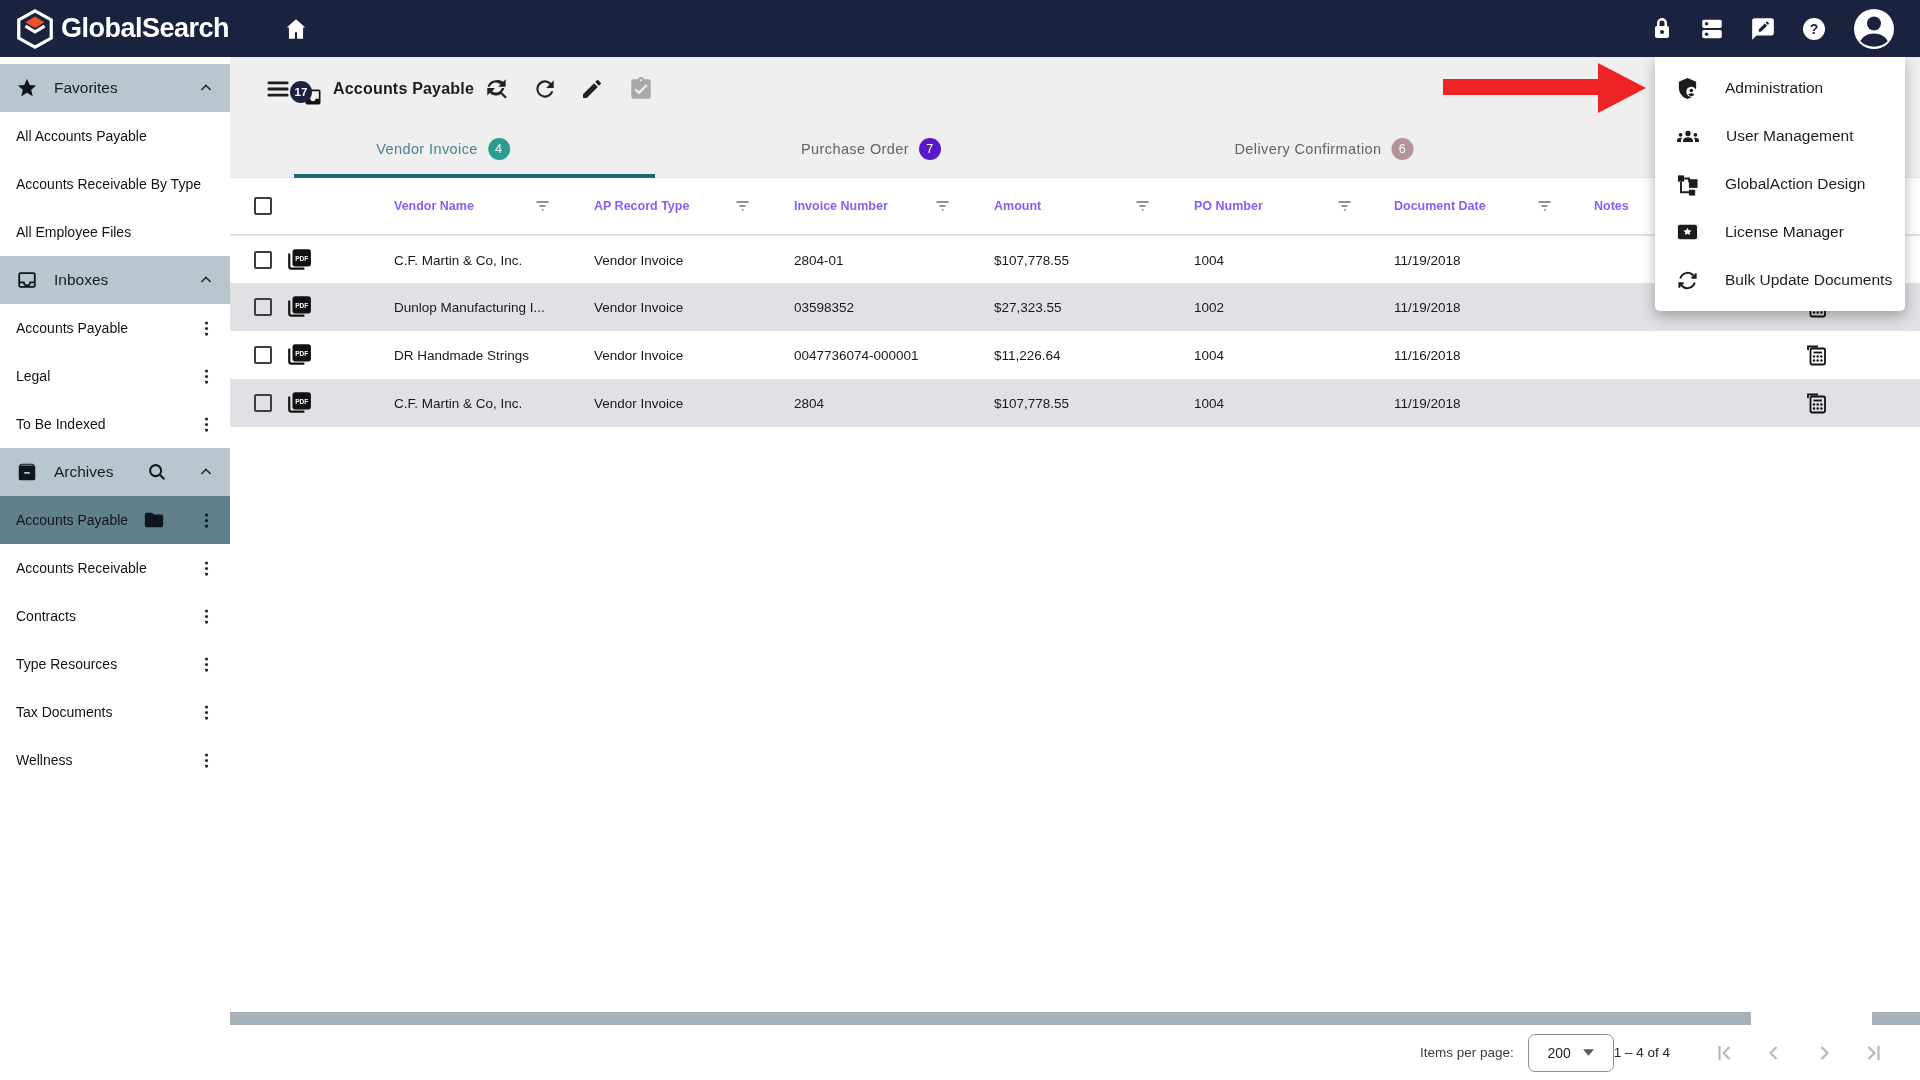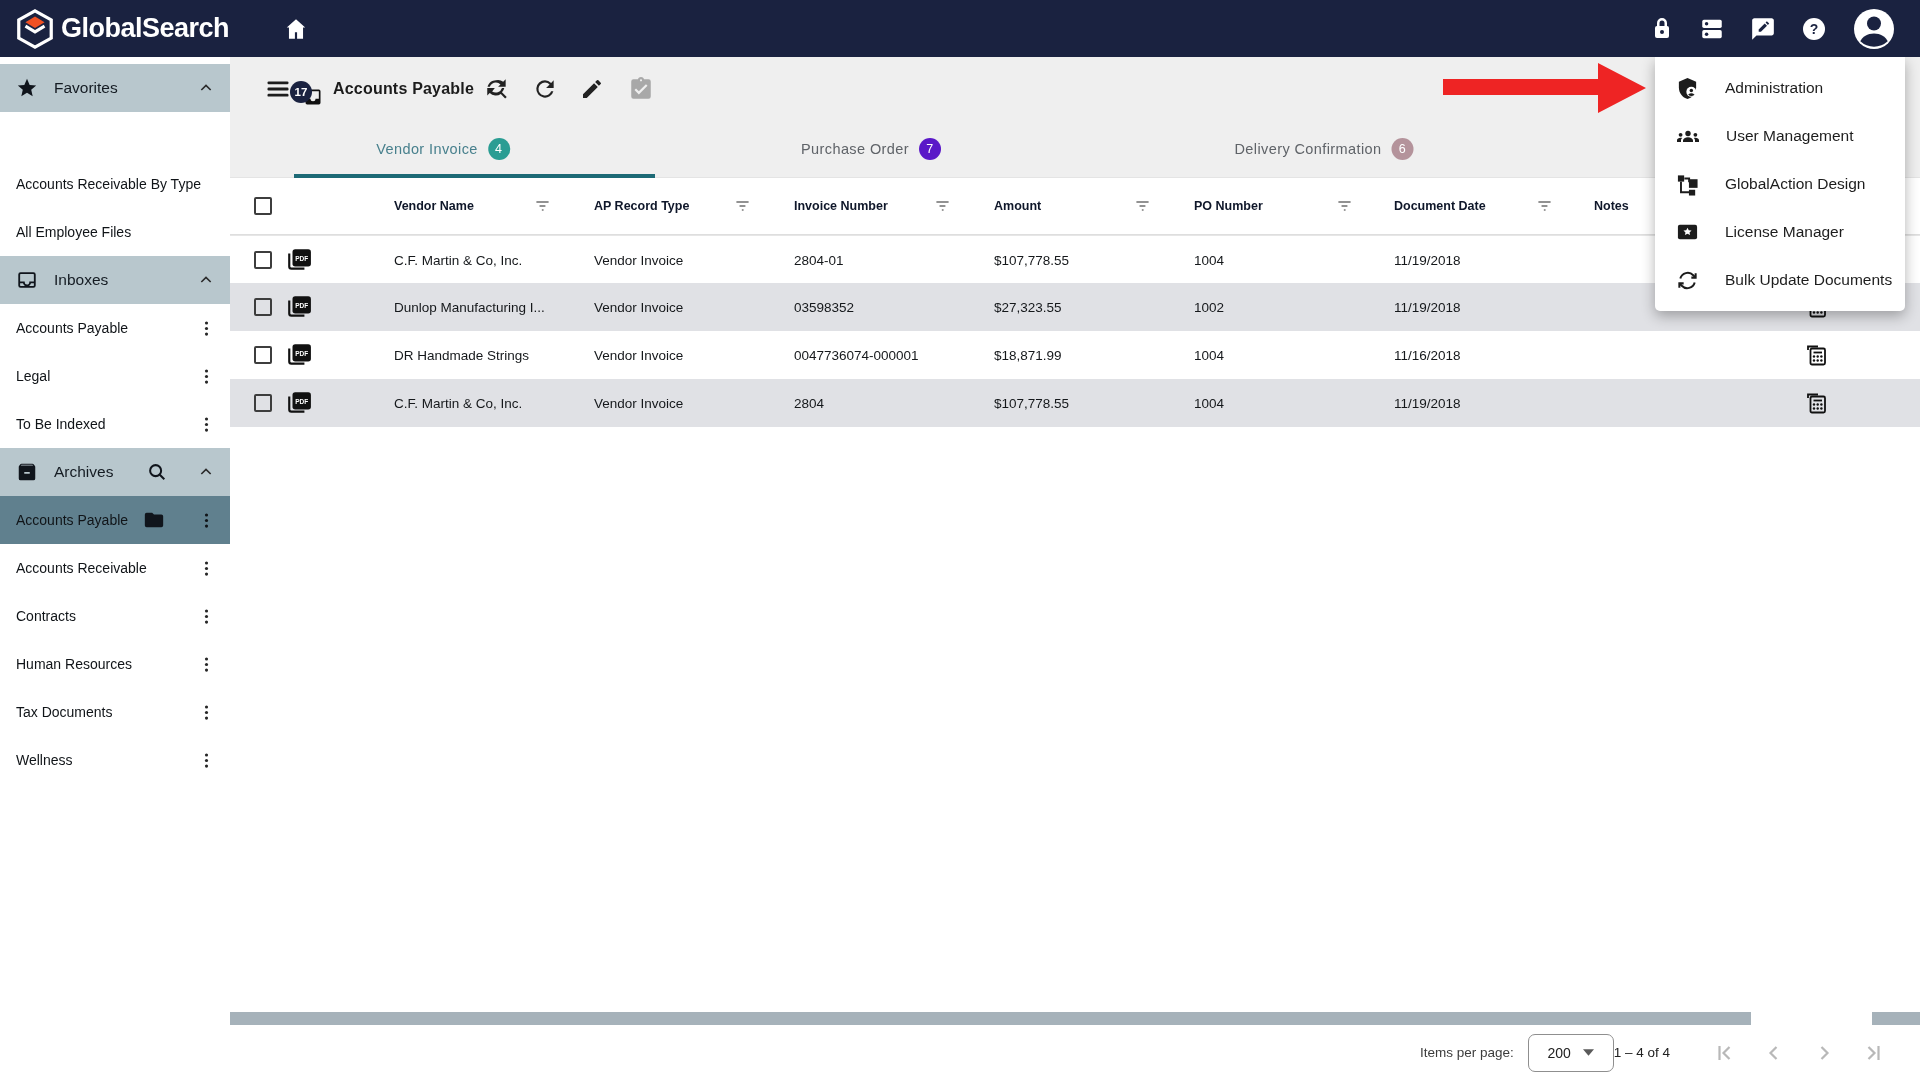--- a/index.html
+++ b/index.html
@@ -36,21 +36,21 @@
 
   .tabsrow{position:absolute;top:63px;left:0;width:100%;height:58px;border-bottom:1px solid #e4e4e4;box-sizing:border-box}
   .tab{position:absolute;top:0;height:58px;display:flex;align-items:center;gap:10px;transform:translateX(-50%);
        font-size:14.5px;font-weight:500;letter-spacing:.4px;color:#5f6368;cursor:pointer;white-space:nowrap}
   .tab-badge{min-width:22px;height:22px;border-radius:50%;color:#fff;font-size:12.5px;font-weight:500;
              display:flex;align-items:center;justify-content:center}
   .tab-underline{position:absolute;left:64px;bottom:-1px;width:361px;height:4px}
 
   .thead{position:absolute;top:121px;left:0;width:100%;height:57px;border-bottom:1px solid #dedede;
          box-sizing:border-box;background:#fff}
-  .th{position:absolute;top:50%;transform:translateY(-50%);font-size:12.5px;font-weight:700;color:#0f172a;white-space:nowrap}
+  .th{position:absolute;top:50%;transform:translateY(-50%);font-size:12.5px;font-weight:700;color:#8b5cf6;white-space:nowrap}
   .col-abs{position:absolute;top:50%;transform:translateY(-50%)}
   .cbx{position:absolute;left:24px;top:50%;transform:translateY(-50%);width:18px;height:18px;
        border:2px solid #3d3d3d;border-radius:2px;box-sizing:border-box;cursor:pointer}
   .trow{position:absolute;left:0;width:100%;height:48px;background:#fff}
   .trow.first{border-top:1px solid #e6e6e6;box-sizing:border-box}
   .cell{position:absolute;top:50%;transform:translateY(-50%);font-size:13.5px;color:#15181b;white-space:nowrap}
 
   .hscroll{position:absolute;top:955px;left:0;width:100%;height:13px;background:#fff}
   .hthumb{position:absolute;left:0;top:0;width:1521px;height:13px;background:#a6b2ba;cursor:pointer}
   .hcorner{position:absolute;left:1642px;top:0;width:48px;height:13px;background:#a6b2ba}
@@ -125,20 +125,23 @@
     <div class="sec-header" style="top: 7px; background: rgb(184, 199, 205);">
       <svg width="22" height="22" viewBox="0 0 24 24" fill="#10151c">
         <path d="M12 2l2.9 6.6 7.1.6-5.4 4.7 1.6 7-6.2-3.7-6.2 3.7 1.6-7L2 9.2l7.1-.6z"></path>
       </svg>
       <span class="sec-label">Favorites</span>
       <span class="spacer"></span>
       <svg width="16" height="16" viewBox="0 0 24 24" fill="none" stroke="#2a2a2a" stroke-width="2.4">
           <path d="M5 15l7-7 7 7"></path>
         </svg>
     </div>
+    <div class="side-item" style="top:55px">
+      <span>All Accounts Payable</span>
+    </div>
     <div class="side-item" style="top:103px">
       <span>Accounts Receivable By Type</span>
     </div>
     <div class="side-item" style="top:151px">
       <span>All Employee Files</span>
     </div>
 
     <div class="sec-header" style="top: 199px; background: rgb(184, 199, 205);">
       <svg width="22" height="22" viewBox="0 0 24 24" fill="none" stroke="#10151c" stroke-width="2">
         <rect x="3.5" y="4.5" width="17" height="15" rx="1.5"></rect>
@@ -216,21 +219,21 @@
     <div class="side-item" style="top:535px">
       <span>Contracts</span>
       <span class="spacer"></span>
       <svg width="15" height="19" viewBox="0 0 8 24" fill="#262626">
           <circle cx="4" cy="5" r="2"></circle>
           <circle cx="4" cy="12" r="2"></circle>
           <circle cx="4" cy="19" r="2"></circle>
         </svg>
     </div>
     <div class="side-item" style="top:583px">
-      <span>Human Resources</span>
+      <span>Type Resources</span>
       <span class="spacer"></span>
       <svg width="15" height="19" viewBox="0 0 8 24" fill="#262626">
           <circle cx="4" cy="5" r="2"></circle>
           <circle cx="4" cy="12" r="2"></circle>
           <circle cx="4" cy="19" r="2"></circle>
         </svg>
     </div>
     <div class="side-item" style="top:631px">
       <span>Tax Documents</span>
       <span class="spacer"></span>
@@ -428,21 +431,21 @@
       <span class="col-abs" style="left:56px">
         <svg width="26" height="26" viewBox="0 0 24 24">
             <path d="M3 6v12a2 2 0 0 0 2 2h12" fill="none" stroke="#111" stroke-width="2"></path>
             <rect x="6" y="2" width="17" height="16" rx="2.5" fill="#111"></rect>
             <text x="14.5" y="12.5" font-size="6" font-weight="bold" fill="#fff" text-anchor="middle" font-family="Liberation Sans, sans-serif">PDF</text>
           </svg>
       </span>
       <span class="cell" style="left:164px">DR Handmade Strings</span>
       <span class="cell" style="left:364px">Vendor Invoice</span>
       <span class="cell" style="left:564px">0047736074-000001</span>
-      <span class="cell" style="left:764px">$18,871.99</span>
+      <span class="cell" style="left:764px">$11,226.64</span>
       <span class="cell" style="left:964px">1004</span>
       <span class="cell" style="left:1164px">11/16/2018</span>
       <span class="col-abs" style="left:1574px">
         <svg width="24" height="24" viewBox="0 0 24 24">
             <path d="M4 7V3.5h10" fill="none" stroke="#111" stroke-width="1.8"></path>
             <rect x="6.5" y="5.5" width="14.5" height="16" rx="1.5" fill="none" stroke="#111" stroke-width="1.8"></rect>
             <path d="M9.5 9.5h8.5" stroke="#111" stroke-width="1.8"></path>
             <g fill="#111">
               <circle cx="10" cy="13.5" r="1.2"></circle>
               <circle cx="13.7" cy="13.5" r="1.2"></circle>

